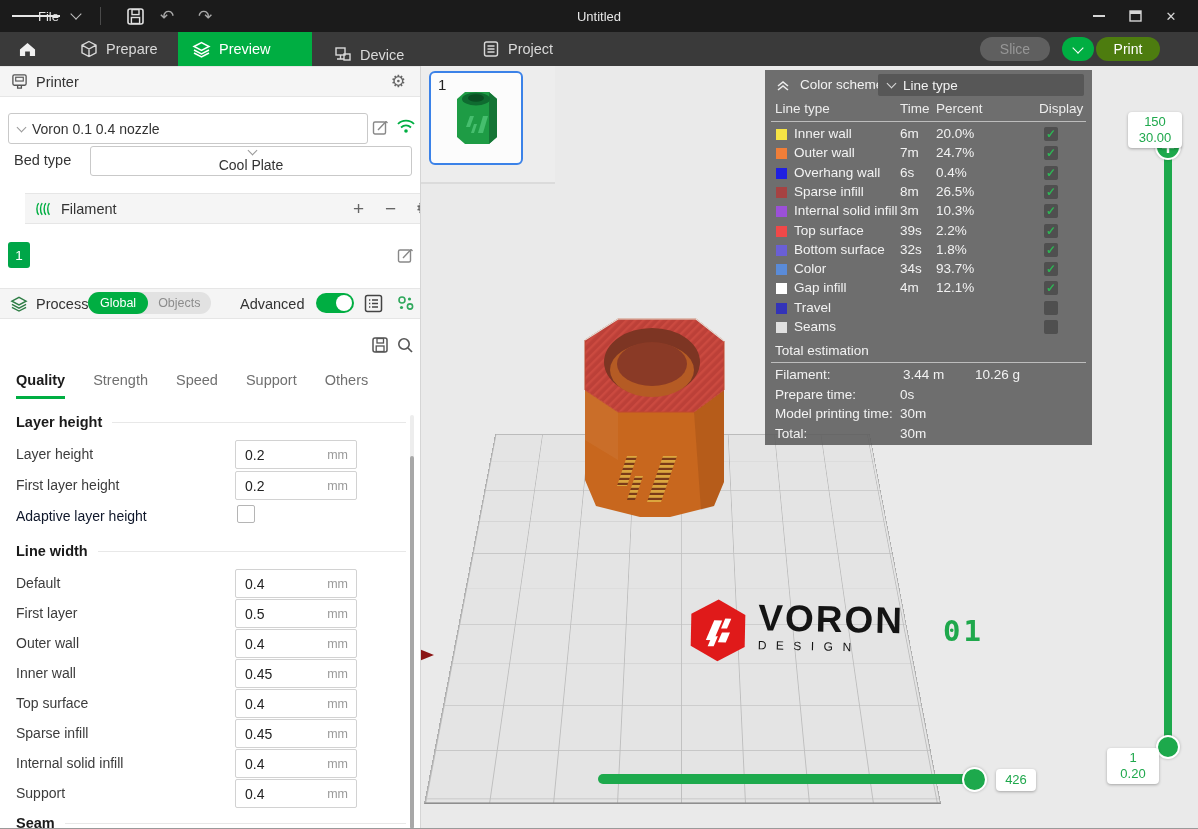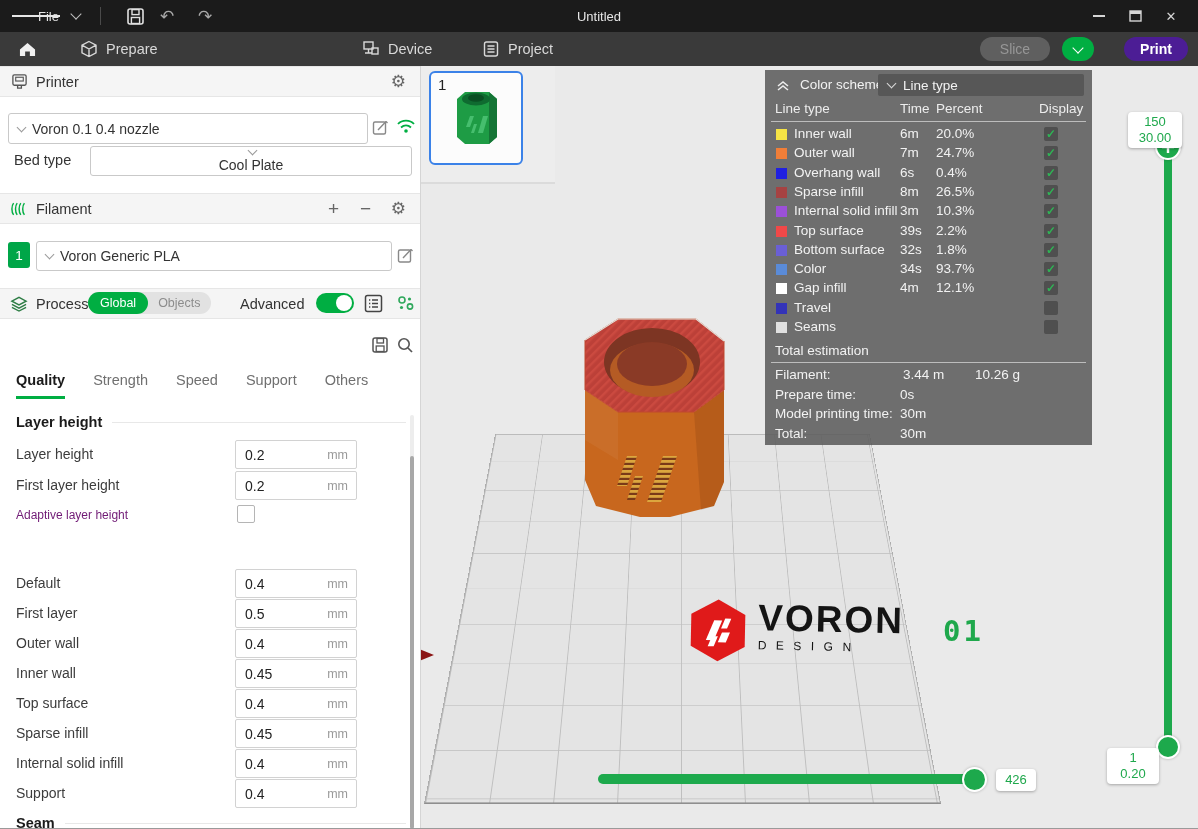--- a/index.html
+++ b/index.html
@@ -127,40 +127,48 @@
       <svg width="19" height="17" viewBox="0 0 20 18">
           <path d="M2 9 L10 2 L18 9 V16 H12.5 V11 H7.5 V16 H2 Z" fill="#F0F0F0"></path>
         </svg>
     </div>
     <div class="ttab" style="left:66px;">
       <svg width="18" height="18" viewBox="0 0 18 18">
           <path d="M9 1.5 L16 5.2 V12.8 L9 16.5 L2 12.8 V5.2 Z M2 5.2 L9 9 L16 5.2 M9 9 V16.5" fill="none" stroke="#D9D9D9" stroke-width="1.4"></path>
         </svg>
       <span>Prepare</span>
     </div>
-    <div class="ttab" style="left:348px;">
+    <div class="ttab active" style="left:178px;width:106px;">
+      <svg width="19" height="18" viewBox="0 0 19 18">
+          <path d="M2 6.5 L9.5 2.5 L17 6.5 L9.5 10.5 Z" fill="none" stroke="#fff" stroke-width="1.5"></path>
+          <path d="M2 10 L9.5 14 L17 10" fill="none" stroke="#fff" stroke-width="1.5"></path>
+          <path d="M2 13 L9.5 17 L17 13" fill="none" stroke="#fff" stroke-width="1.5"></path>
+        </svg>
+      <span>Preview</span>
+    </div>
+    <div class="ttab" style="left:320px;margin-top:6px;">
       <svg width="18" height="18" viewBox="0 0 18 18">
           <rect x="2" y="2" width="9" height="7" fill="none" stroke="#D9D9D9" stroke-width="1.4"></rect>
           <path d="M6.5 9 V13 M3 13 H10" stroke="#D9D9D9" stroke-width="1.4" fill="none"></path>
           <rect x="10" y="8" width="6" height="6" fill="none" stroke="#D9D9D9" stroke-width="1.4"></rect>
         </svg>
       <span>Device</span>
     </div>
     <div class="ttab" style="left:468px;">
       <svg width="18" height="18" viewBox="0 0 18 18">
           <rect x="2.5" y="2" width="13" height="14" rx="2" fill="none" stroke="#D9D9D9" stroke-width="1.4"></rect>
           <path d="M5.5 6 H12.5 M5.5 9 H12.5 M5.5 12 H12.5" stroke="#D9D9D9" stroke-width="1.3"></path>
         </svg>
       <span>Project</span>
     </div>
     <div class="pill-btn" style="left:980px;width:70px;background:#5F5F5F;color:#979797;">Slice</div>
     <div class="pill-btn" style="left:1062px;width:32px;background:#00AE42;">
         <i class="chev" style="border-color:#fff;margin-top:-3px;"></i>
       </div>
-    <div class="pill-btn" style="left:1124px;width:64px;background:#4c1d95;color:#fff;font-weight:bold;">Print</div>
+    <div class="pill-btn" style="left:1096px;width:64px;background:#4d7c0f;color:#fff;">Print</div>
   </div>
 
   <div class="abs lpanel">
 
     <div class="sechead" style="top:0;">
       <svg width="17" height="17" viewBox="0 0 18 18" style="margin:0 8px 0 11px;">
           <rect x="2" y="2" width="14" height="11" rx="1.5" fill="none" stroke="#555" stroke-width="1.4"></rect>
           <rect x="5" y="4.5" width="8" height="4" fill="none" stroke="#555" stroke-width="1.2"></rect>
           <path d="M7 13 v3 h4 v-3" fill="none" stroke="#555" stroke-width="1.4"></path>
         </svg>
@@ -181,35 +189,31 @@
         <path d="M5 9.5 C8 6.8 12 6.8 15 9.5" fill="none" stroke="#00AE42" stroke-width="1.8"></path>
         <circle cx="10" cy="13" r="1.8" fill="#00AE42"></circle>
       </svg>
 
     <span class="abs" style="left:14px;top:86px;font-size:14.5px;color:#333;">Bed type</span>
     <div class="combo" style="left:90px;top:80px;width:320px;height:28px;flex-direction:column;">
       <i class="chev"></i>
         <span>Cool Plate</span>
     </div>
 
-    <div class="sechead" style="top:127px;">
+    <div class="sechead" style="top:127px;margin-left:25px;">
       <svg width="18" height="16" viewBox="0 0 20 17" style="margin:0 8px 0 10px;">
           <path d="M4 2 C1.5 5 1.5 12 4 15 M8 2 C5.5 5 5.5 12 8 15 M12 2 C9.5 5 9.5 12 12 15 M16 2 C13.5 5 13.5 12 16 15" fill="none" stroke="#00AE42" stroke-width="1.6"></path>
         </svg>
       <span>Filament</span>
       <span class="icon-b" style="position:absolute;right:81px;font-size:19px;">+</span>
       <span class="icon-b" style="position:absolute;right:49px;font-size:19px;">−</span>
       <span class="icon-b" style="position:absolute;right:14px;">⚙</span>
     </div>
 
     <div class="badge1" style="left:8px;top:176px;width:22px;height:26px;">1</div>
-    <div class="combo" style="left:36px;top:175px;width:354px;height:28px;">
-      <i class="chev"></i>
-        <span>Voron Generic PLA</span>
-    </div>
     <svg class="abs" style="left:397px;top:181px;" width="17" height="17" viewBox="0 0 17 17">
         <rect x="1.5" y="3" width="12" height="12" rx="1.5" fill="none" stroke="#888" stroke-width="1.4"></rect>
         <path d="M6 11 L14 2.5 M14 2.5 l1.5 1.5" stroke="#888" stroke-width="1.4" fill="none"></path>
       </svg>
 
     <div class="sechead" style="top:222px;">
       <svg width="18" height="17" viewBox="0 0 19 18" style="margin:0 8px 0 10px;">
           <path d="M2 6.5 L9.5 2.5 L17 6.5 L9.5 10.5 Z" fill="none" stroke="#2E7D45" stroke-width="1.5"></path>
           <path d="M2 10 L9.5 14 L17 10" fill="none" stroke="#2E7D45" stroke-width="1.5"></path>
           <path d="M2 13 L9.5 17 L17 13" fill="none" stroke="#2E7D45" stroke-width="1.5"></path>
@@ -266,23 +270,27 @@
           </div>
         </div>
         <div class="srow" style="top: 405px;">
           <span class="lab">First layer height</span>
           <div class="inputbox">
             <input value="0.2" style="">
             <span class="unit">mm</span>
           </div>
         </div>
       </div>
-    <span class="abs" style="left:16px;top:442px;font-size:12px;color:#701a75;">Adaptive layer height</span>
+    <span class="abs" style="left:16px;top:442px;font-size:14px;color:#0f172a;">Adaptive layer height</span>
     <span class="cbx" style="left:237px;top:439px;"></span>
 
+    <div class="sec-h" style="top:477px;">
+        <span>Line width</span>
+        <i></i>
+      </div>
     <div id="lw-rows">
         <div class="srow" style="top: 503px;">
           <span class="lab">Default</span>
           <div class="inputbox">
             <input value="0.4" style="">
             <span class="unit">mm</span>
           </div>
         </div>
         <div class="srow" style="top: 533px;">
           <span class="lab">First layer</span>

